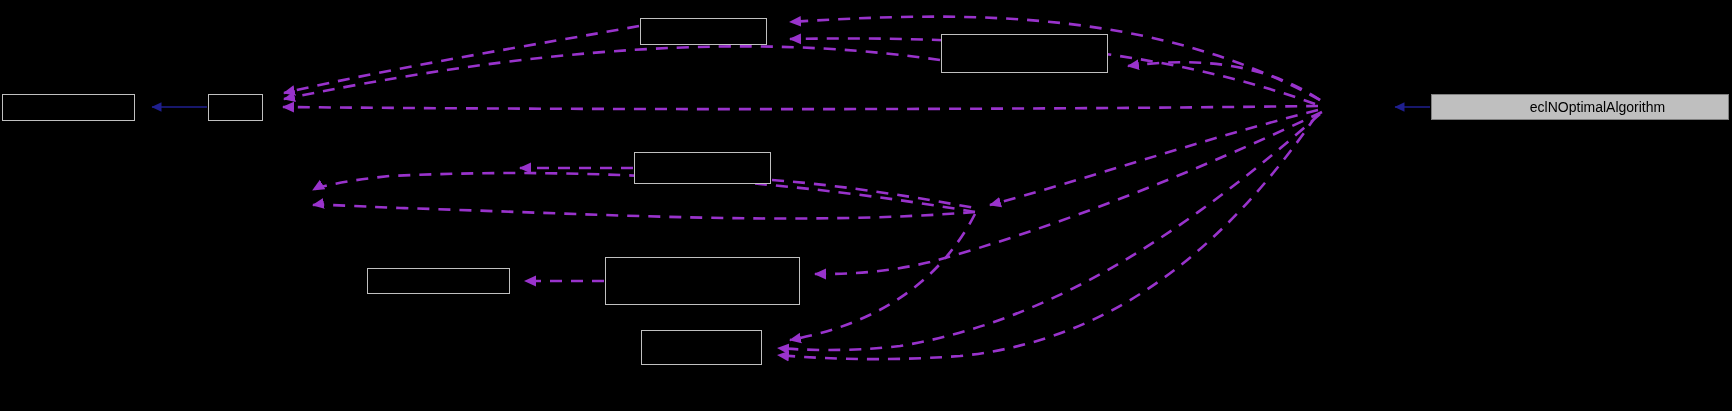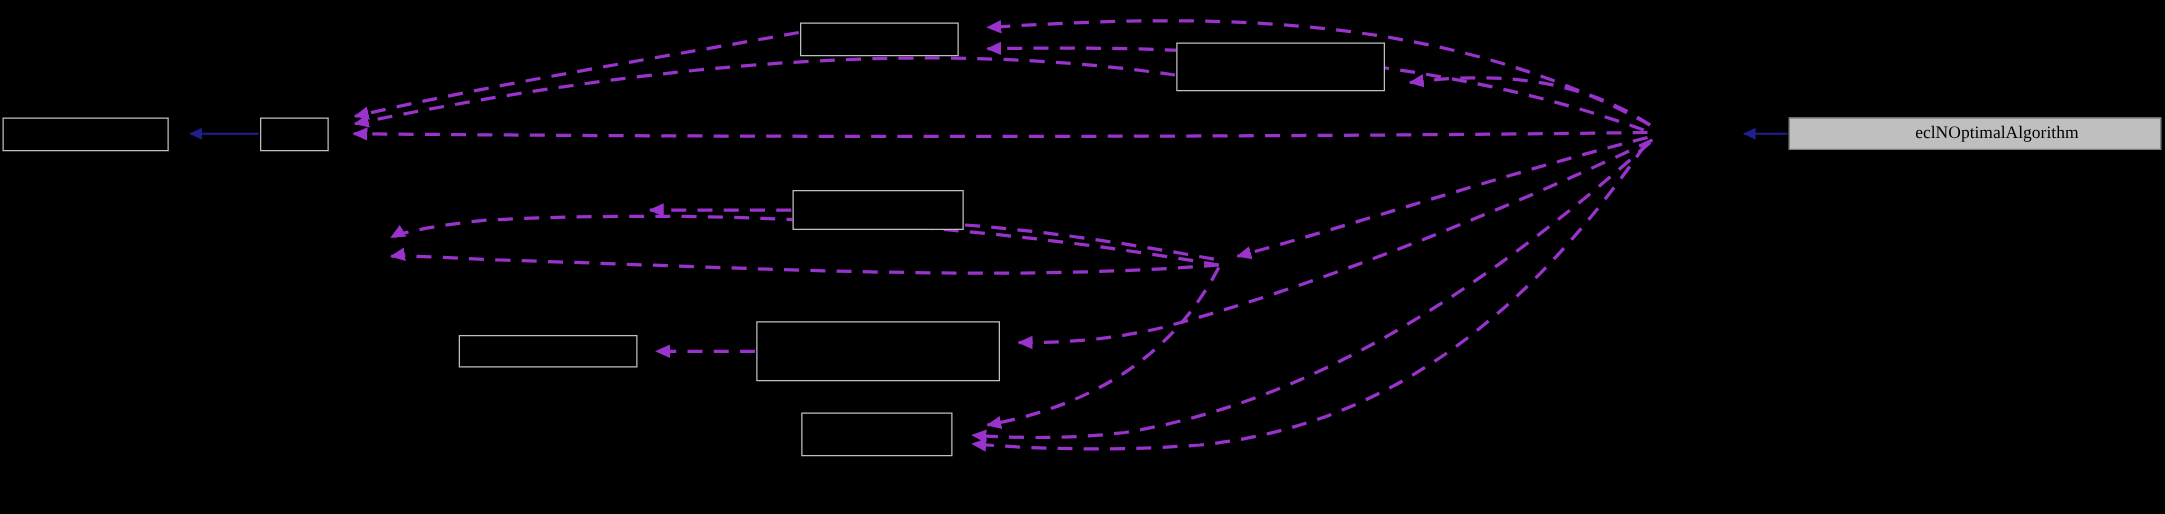--- a/index.html
+++ b/index.html
@@ -39,21 +39,21 @@
     white-space: nowrap;
     overflow: hidden;
   }
   .node-box.highlight {
     background: #bfbfbf;
     border: 1px solid #808080;
     color: #000000;
   }
   .node-label {
     font-size: 14px;
-    font-family: Liberation Serif, serif;
+    font-family: Liberation Sans, sans-serif;
     margin-left: 35px;
   }
 </style>
 </head>
 <body>
 
 <div id="graph-canvas">
 
   <svg id="graph-svg" viewBox="0 0 1732 411" xmlns="http://www.w3.org/2000/svg">
     <defs>

